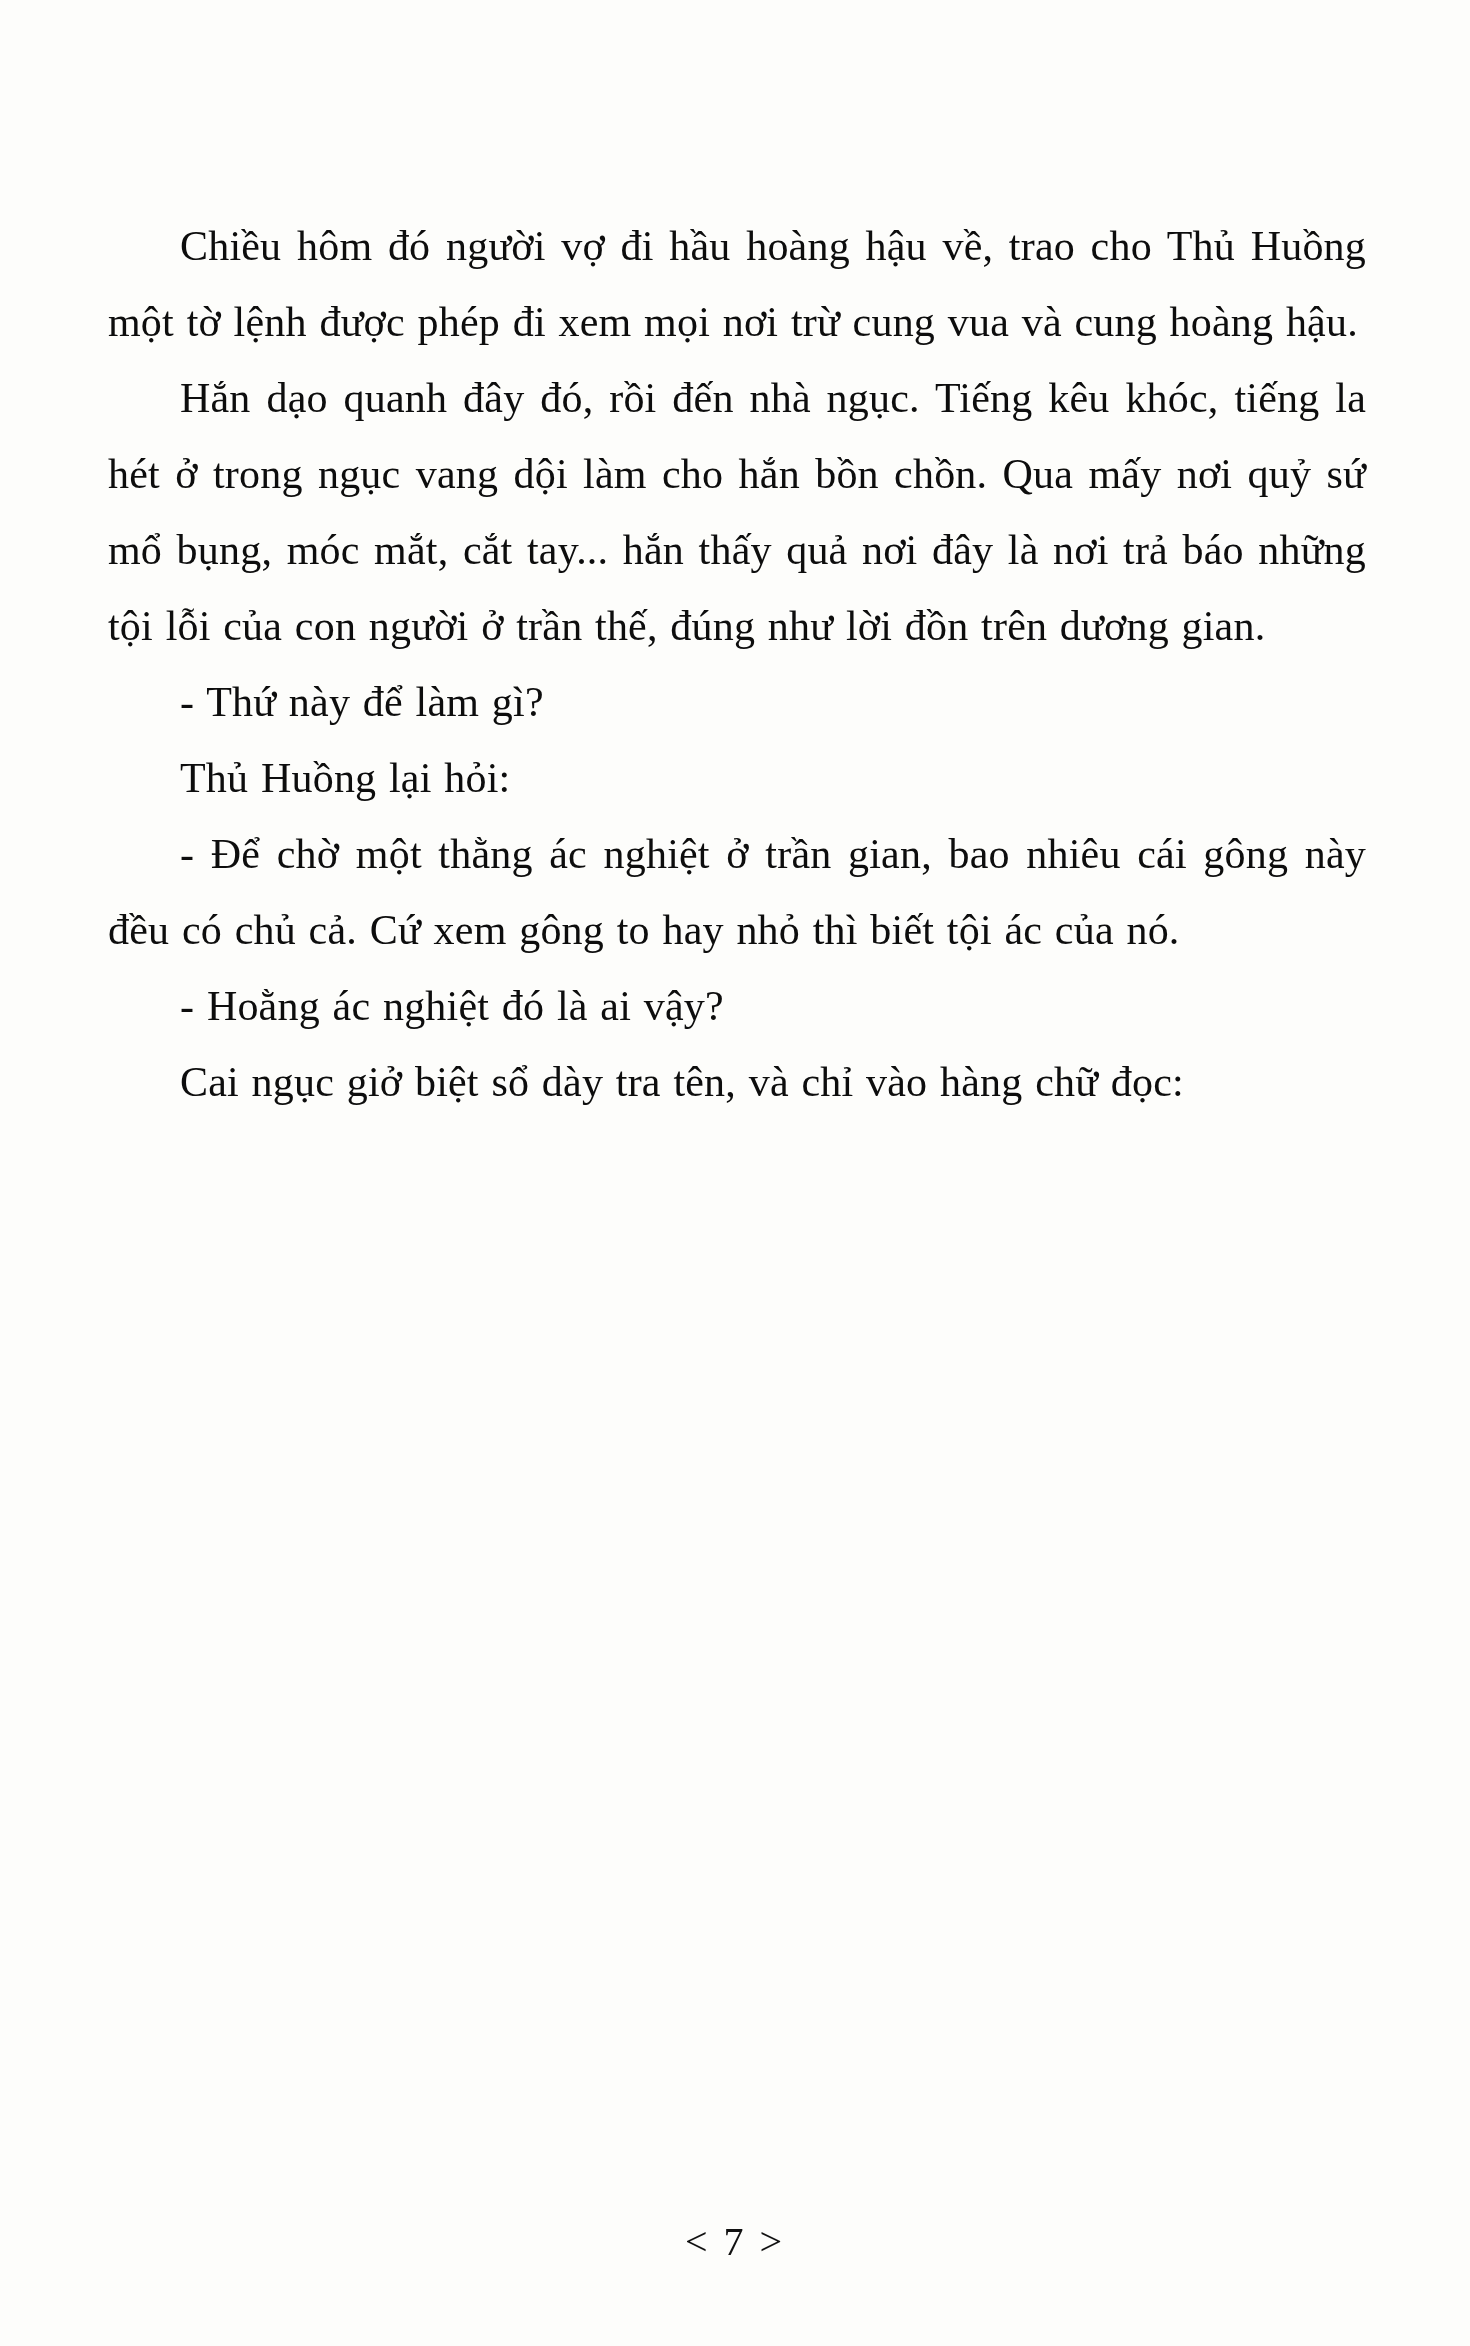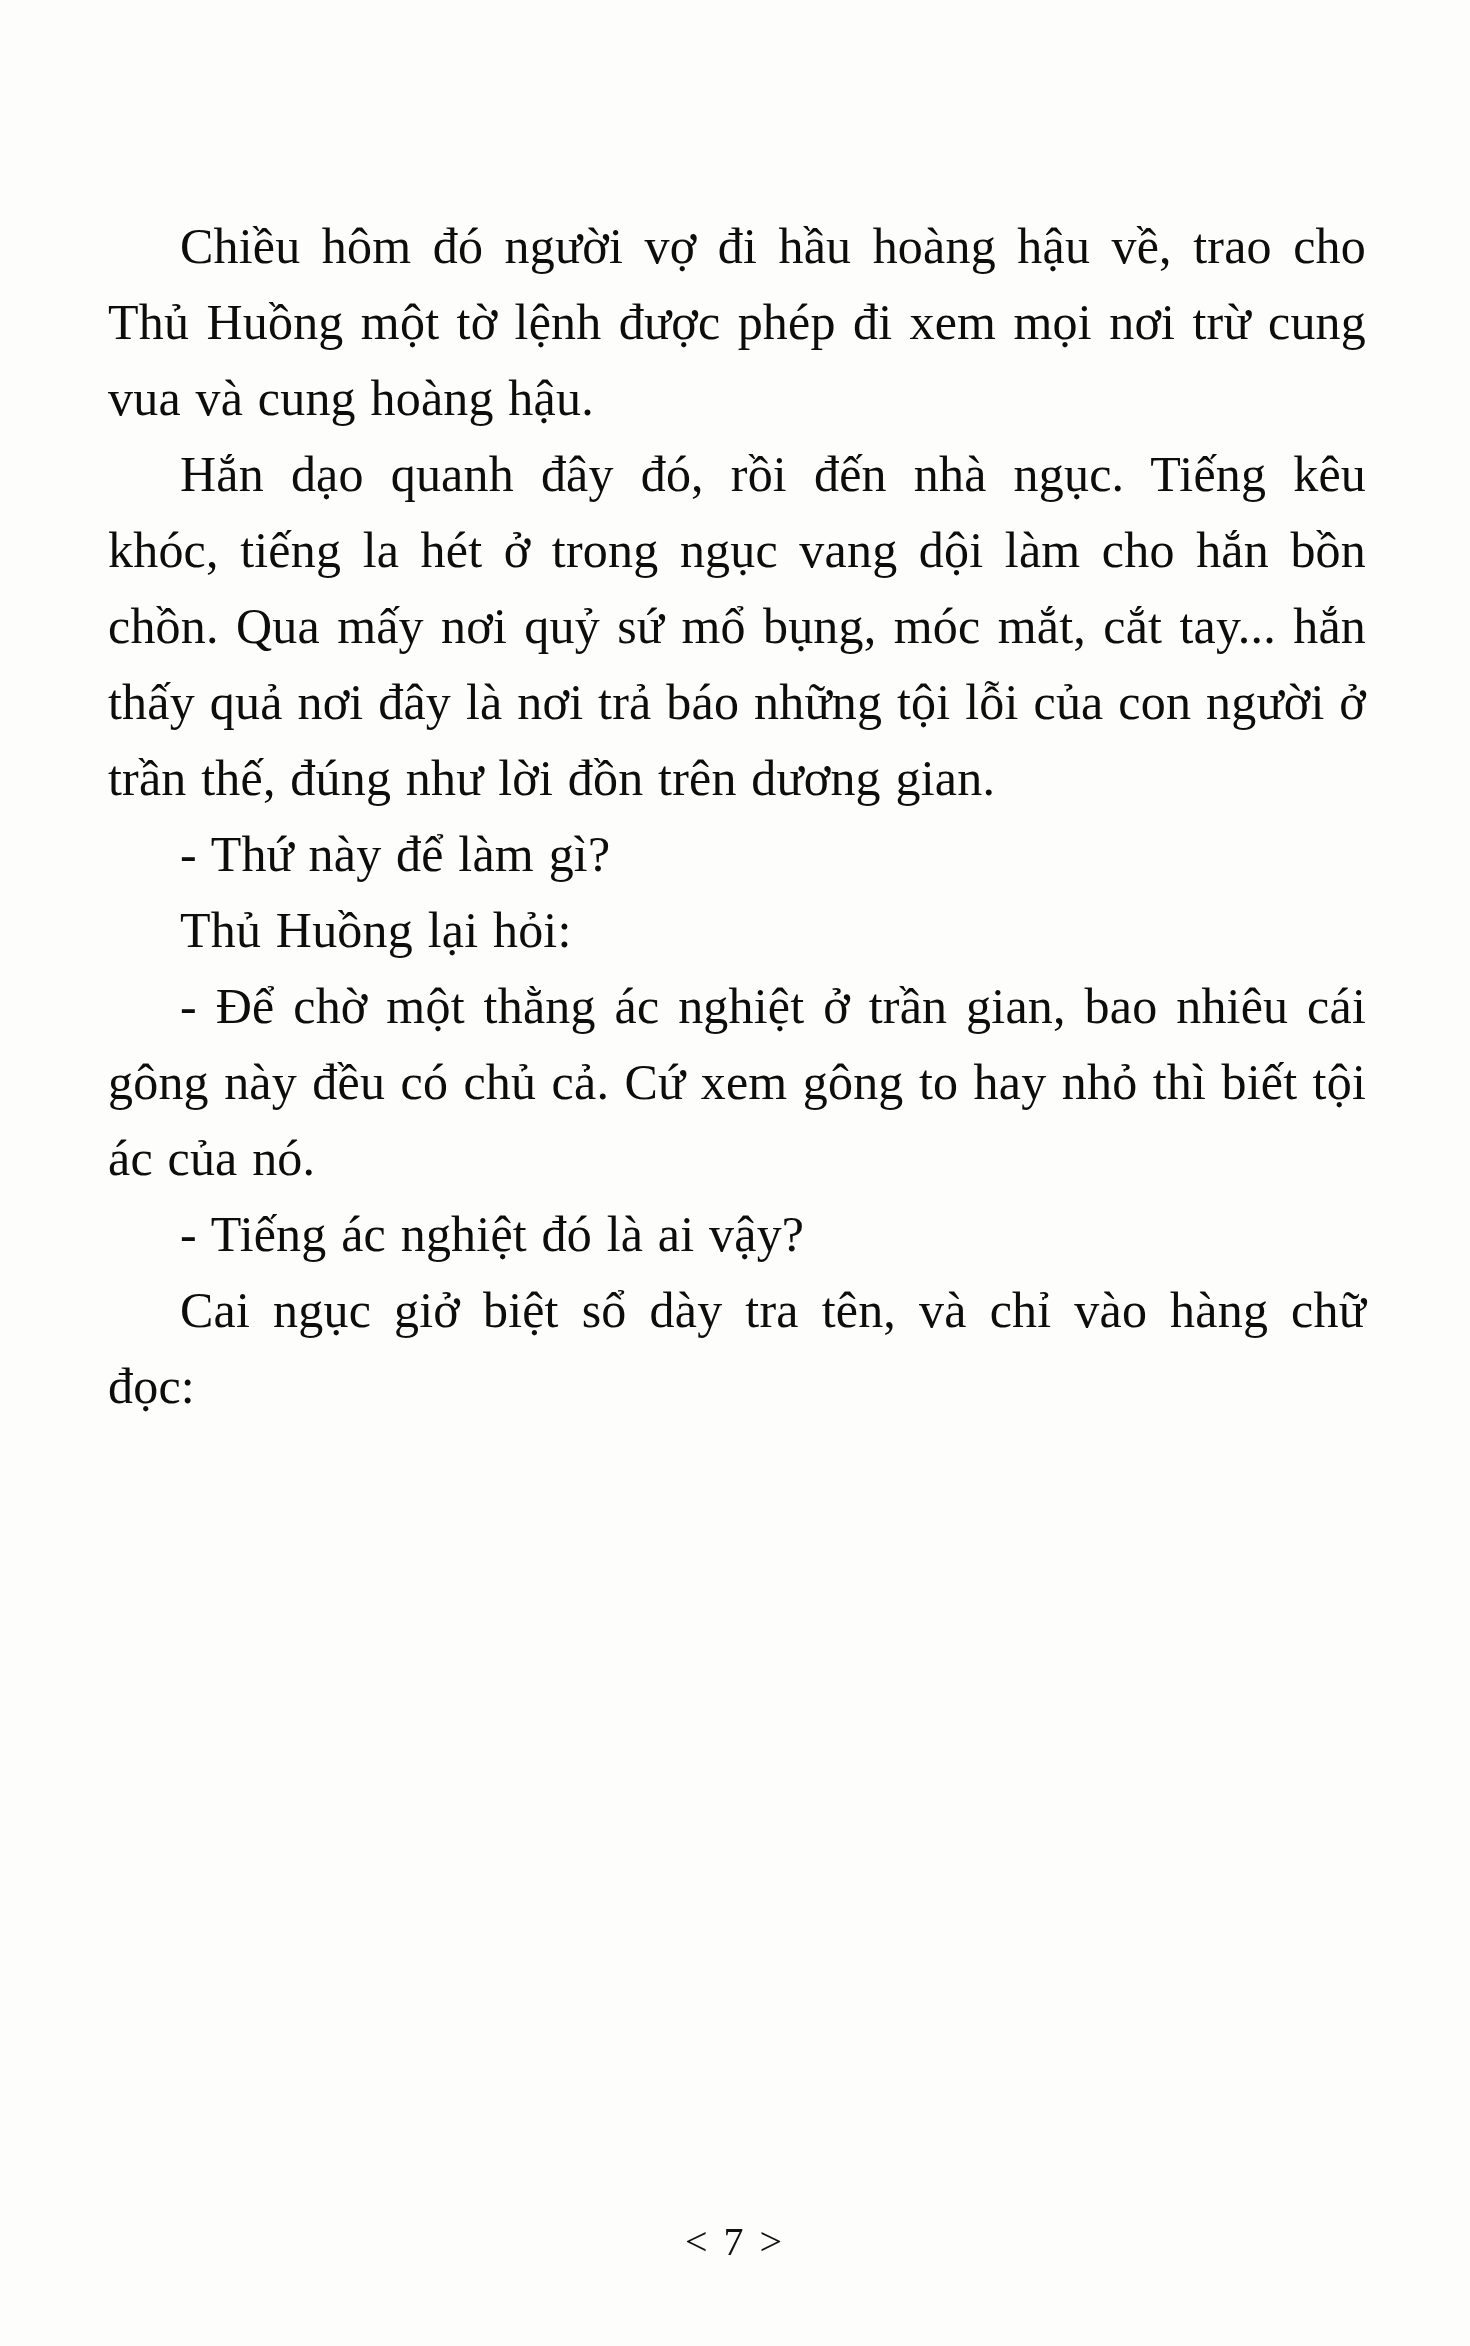--- a/index.html
+++ b/index.html
@@ -16,21 +16,21 @@
     overflow: hidden;
   }
   .content {
     position: absolute;
     left: 108px;
     top: 208px;
     width: 1258px;
   }
   .para {
     font-family: "Liberation Serif", "DejaVu Serif", serif;
-    font-size: 50px;
+    font-size: 42px;
     line-height: 76px;
     color: #0d0d0d;
     text-align: justify;
     text-indent: 72px;
     margin: 0 0 0 0;
     letter-spacing: 0.2px;
     word-spacing: 2px;
   }
   .para.dialog {
     text-indent: 72px;
@@ -51,19 +51,19 @@
 <body>
 
 <div class="page">
 
   <div class="content">
     <p class="para">Chiều hôm đó người vợ đi hầu hoàng hậu về, trao cho Thủ Huồng một tờ lệnh được phép đi xem mọi nơi trừ cung vua và cung hoàng hậu.</p>
     <p class="para">Hắn dạo quanh đây đó, rồi đến nhà ngục. Tiếng kêu khóc, tiếng la hét ở trong ngục vang dội làm cho hắn bồn chồn. Qua mấy nơi quỷ sứ mổ bụng, móc mắt, cắt tay... hắn thấy quả nơi đây là nơi trả báo những tội lỗi của con người ở trần thế, đúng như lời đồn trên dương gian.</p>
     <p class="para dialog">- Thứ này để làm gì?</p>
     <p class="para">Thủ Huồng lại hỏi:</p>
     <p class="para dialog">- Để chờ một thằng ác nghiệt ở trần gian, bao nhiêu cái gông này đều có chủ cả. Cứ xem gông to hay nhỏ thì biết tội ác của nó.</p>
-    <p class="para dialog">- Tiếng ác nghiệt đó là ai vậy?</p>
+    <p class="para dialog">- Hoằng ác nghiệt đó là ai vậy?</p>
     <p class="para">Cai ngục giở biệt sổ dày tra tên, và chỉ vào hàng chữ đọc:</p>
   </div>
 
   <div class="folio">&lt; 7 &gt;</div>
 
 </div>
 
 </body></html>

